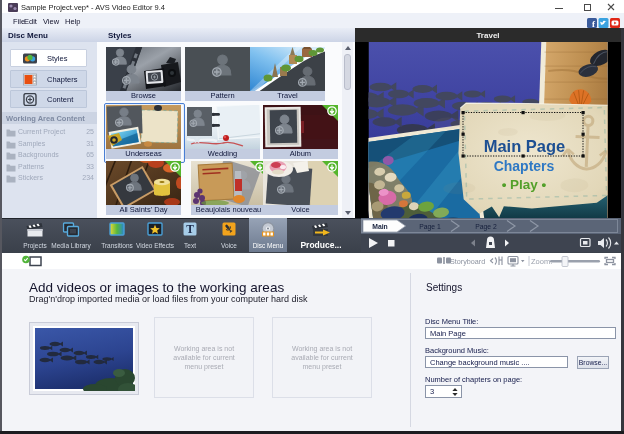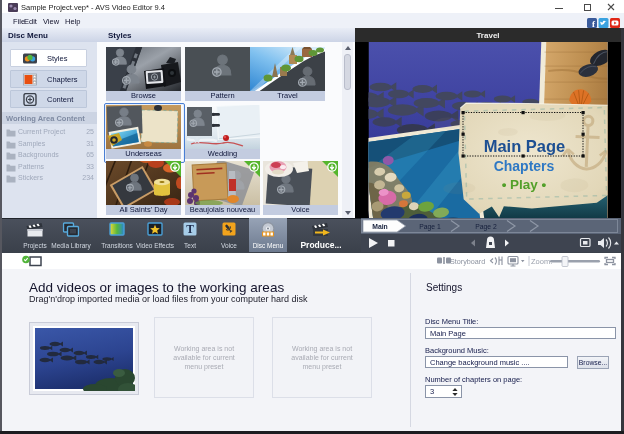--- a/index.html
+++ b/index.html
@@ -331,20 +331,36 @@
       <rect x="2" y="2" width="25" height="29" fill="#595f66"></rect>
       <use href="#ph" fill="#7d848d" stroke="#7d848d" transform="translate(4.5,5) scale(0.82)"></use>
       <circle cx="41" cy="33" r="3" fill="#c01e1e"></circle>
       <circle cx="40" cy="32" r="1.2" fill="#e05050"></circle>
       <path d="M6 39 C16 35 28 41 38 38 C46 36 52 39 58 41" stroke="#c43030" stroke-width="1.3" fill="none" opacity="0.8"></path>
       <path d="M2 34 C12 38 22 32 32 36" stroke="#eef3f7" stroke-width="2.5" fill="none"></path>
       <path d="M12 31 l1.2 2.4 l2.6 0.4 l-1.9 1.8 l0.5 2.6 l-2.4 -1.2 l-2.4 1.2 l0.5 -2.6 l-1.9 -1.8 l2.6 -0.4 Z" fill="#dfe8ef"></path>
     </svg></div>
     <div class="lbl">Wedding</div>
   </div>
+  <div class="tile" style="left:263px;top:104.5px">
+    <div class="img"><svg width="75" height="44" viewBox="0 0 75 44">
+      <rect width="75" height="44" fill="#431216"></rect>
+      <rect width="75" height="10" fill="#3e1216"></rect>
+      <rect y="34" width="75" height="10" fill="#42141a"></rect>
+      <g transform="rotate(-1 20 22)">
+        <rect x="2" y="2" width="36" height="40" fill="#e9e7e3"></rect>
+        <rect x="4" y="4" width="32" height="36" fill="#c9c6c0"></rect>
+        <rect x="7" y="5" width="27" height="33" fill="#3e444c"></rect>
+      </g>
+      <rect x="38" y="16" width="3" height="12" fill="#7a2026"></rect>
+      <use href="#ph" fill="#7d848d" stroke="#7d848d" transform="translate(12,10) scale(0.95)"></use>
+      <use href="#bdg" transform="translate(59,0)"></use>
+    </svg></div>
+    <div class="lbl">Album</div>
+  </div>
 
   <div class="tile" style="left:106px;top:161px">
     <div class="img"><svg width="75" height="44" viewBox="0 0 75 44">
       <defs>
             <linearGradient id="ag1" x1="0" y1="0" x2="1" y2="1">
               <stop offset="0" stop-color="#6b4a2a"></stop>
               <stop offset="1" stop-color="#3a2614"></stop>
             </linearGradient>
           </defs>
       <rect width="75" height="44" fill="url(#ag1)"></rect>
@@ -365,21 +381,21 @@
             <rect x="10" y="14" width="34" height="24" fill="#35393f"></rect>
           </g>
       <use href="#ph" fill="#6e757e" stroke="#6e757e" transform="translate(20,13) scale(0.85)"></use>
       <path d="M48 21 L48 33 C48 35.5 64 35.5 64 33 L64 21 Z" fill="#e2c23e"></path>
       <ellipse cx="56" cy="21" rx="8" ry="3.2" fill="#f0e09a"></ellipse>
       <ellipse cx="56" cy="21" rx="2.6" ry="1.1" fill="#9a7a10"></ellipse>
       <use href="#bdg" transform="translate(59,0)"></use>
     </svg></div>
     <div class="lbl">All Saints' Day</div>
   </div>
-  <div class="tile" style="left:185px;top:161px">
+  <div class="tile" style="left:191px;top:161px">
     <div class="img"><svg width="75" height="44" viewBox="0 0 75 44">
       <defs>
             <linearGradient id="bg1" x1="0" y1="0" x2="0" y2="1">
               <stop offset="0" stop-color="#e8e2d2"></stop>
               <stop offset="1" stop-color="#cabfa4"></stop>
             </linearGradient>
           </defs>
       <rect width="75" height="44" fill="url(#bg1)"></rect>
       <g transform="rotate(8 45 20)">
             <path d="M30 0 L68 6 L60 44 L22 38 Z" fill="#8e9196" opacity="0.85"></path>

